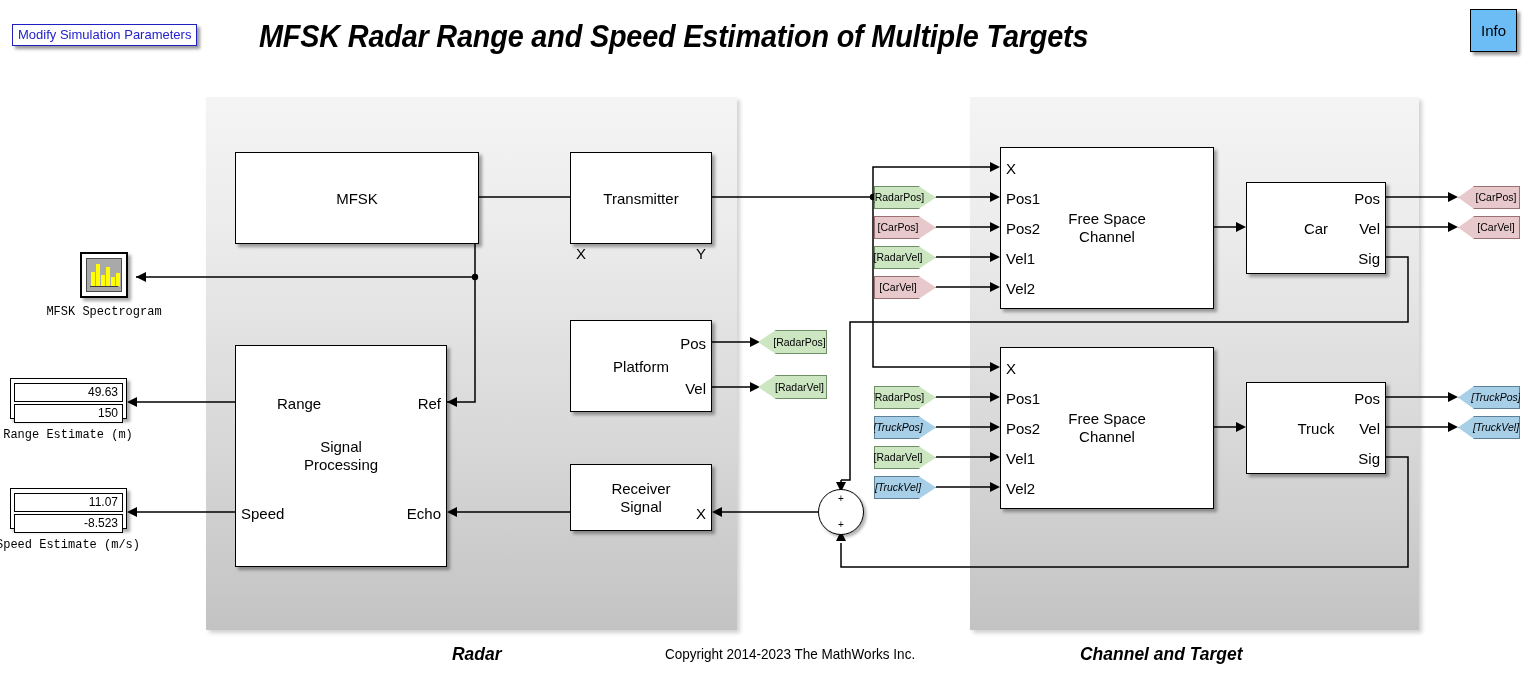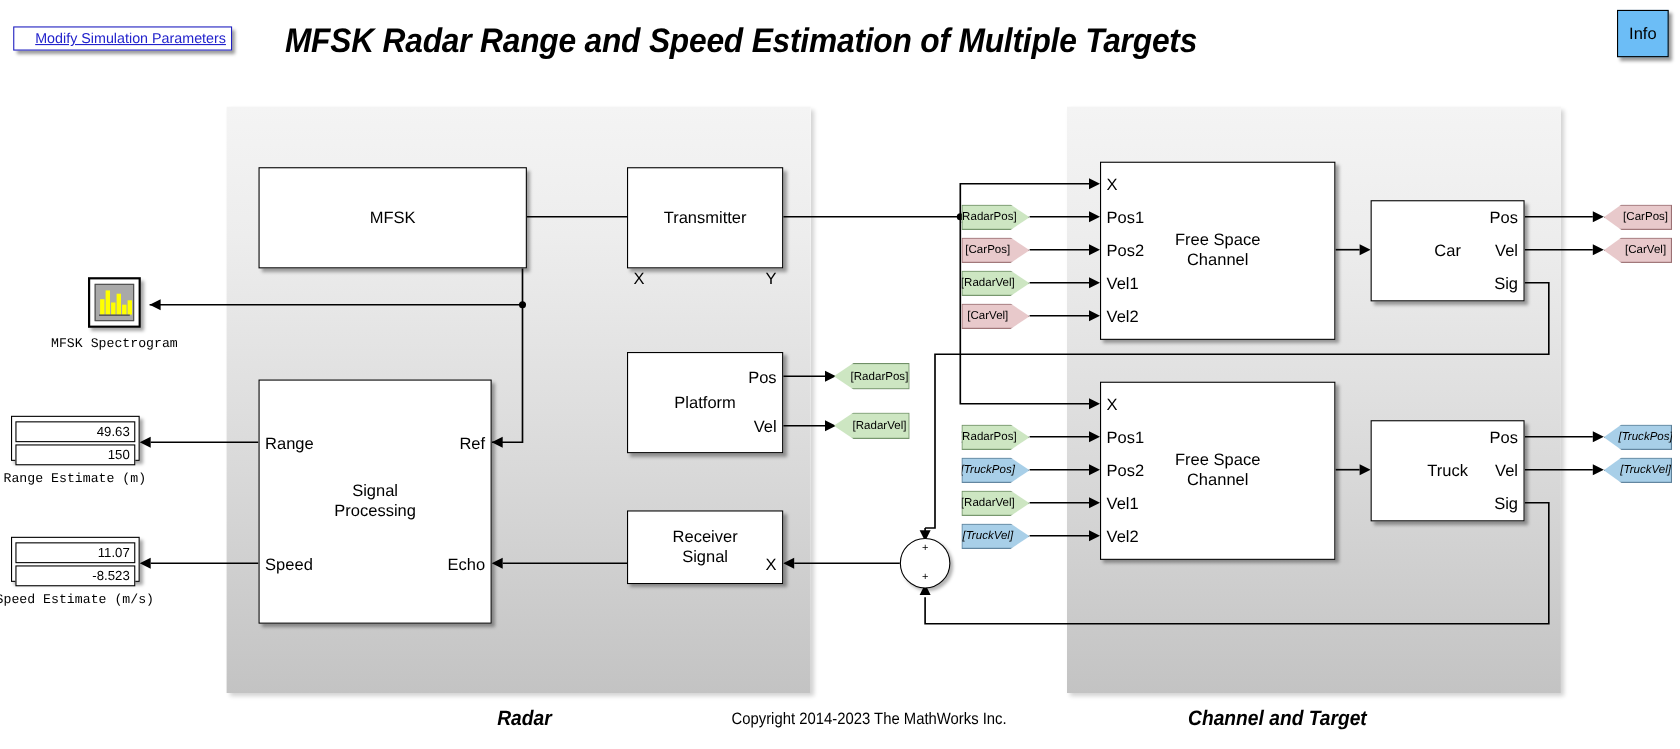--- a/index.html
+++ b/index.html
@@ -28,22 +28,22 @@
          font-size:31px;letter-spacing:-0.2px;white-space:nowrap;
          transform:scaleX(.93);transform-origin:left center;}
   .caption{position:absolute;font-weight:bold;font-style:italic;font-size:19px;
            white-space:nowrap;transform:scaleX(.92);transform-origin:left center;}
   .copyright{position:absolute;font-size:15px;white-space:nowrap;
              transform:scaleX(.9);transform-origin:left center;}
   .blabel{position:absolute;font-size:12px;white-space:nowrap;text-align:center;font-family:Liberation Mono, monospace;}
 
   
   .btn-mod{position:absolute;background:#fff;border:1.4px solid #2020c0;
-           color:#2222cc;font-size:13px;padding:2px 5px 3px 19px;white-space:nowrap;
-           box-shadow:3px 3px 3px rgba(0,0,0,.4);cursor:pointer;text-decoration:underline;}
+           color:#2222cc;font-size:13px;padding:2px 5px 3px 5px;white-space:nowrap;
+           box-shadow:3px 3px 3px rgba(0,0,0,.4);cursor:pointer;}
   .btn-info{position:absolute;background:#6cbdf6;border:1.8px solid #000;
             color:#000;font-size:15px;display:flex;align-items:center;
             justify-content:center;box-shadow:3px 3px 3px rgba(0,0,0,.4);cursor:pointer;}
 
   
   .disp{position:absolute;background:#fff;border:1.6px solid #000;
         box-shadow:3px 3px 3px rgba(0,0,0,.35);box-sizing:border-box;
         padding:4px 3px;}
   .disp .cell{border:1.2px solid #000;background:#fff;font-size:12px;
               text-align:right;padding:1px 4px 2px 0;margin:0 0 2px 0;
@@ -200,21 +200,21 @@
 
   <div class="blk" style="left:570px;top:464px;width:142px;height:67px;">
     <div class="ctr two">
       <div>Receiver</div>
       <div>Signal</div>
     </div>
     <div class="port r" style="top:41px;">X</div>
   </div>
 
   <div class="blk" style="left:235px;top:345px;width:212px;height:222px;">
-    <div class="port l" style="top:50px;">Range</div>
+    <div class="port l" style="top:50px;margin-left:36px;">Range</div>
     <div class="port r" style="top:50px;">Ref</div>
     <div class="ctr two">
       <div>Signal</div>
       <div>Processing</div>
     </div>
     <div class="port l" style="top:160px;">Speed</div>
     <div class="port r" style="top:160px;">Echo</div>
   </div>
 
   <div class="sum" style="left:818px;top:489px;width:46px;height:46px;">

